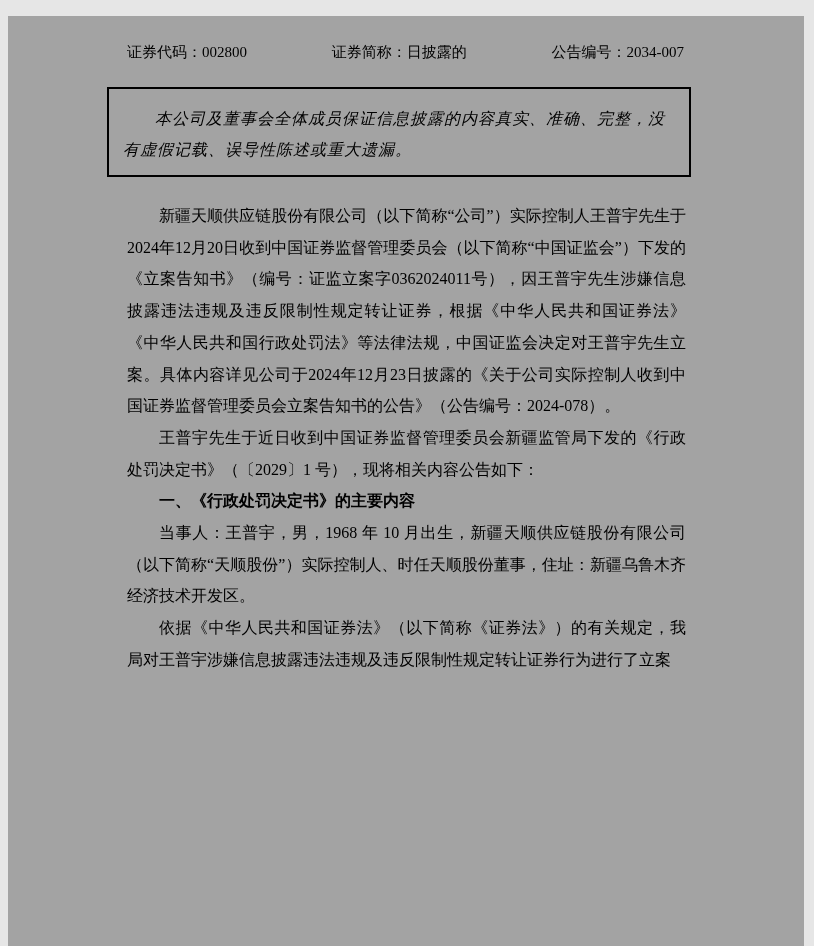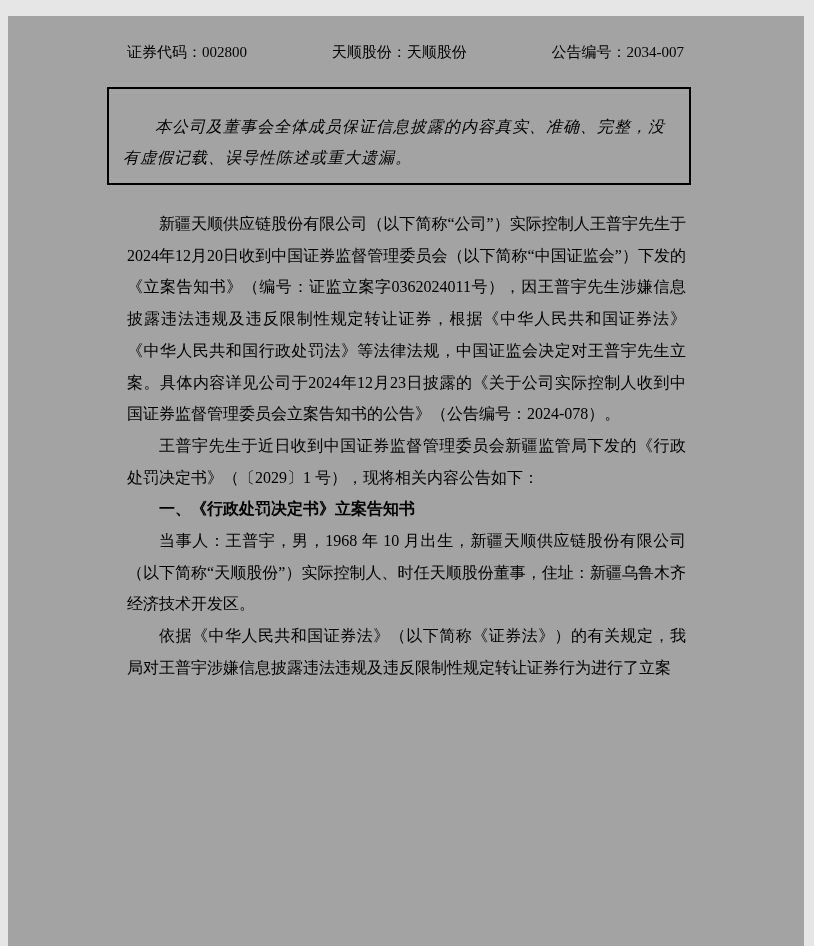--- a/index.html
+++ b/index.html
@@ -40,21 +40,21 @@
     font-size: 20px;
   }
   .title-block .title-line {
     line-height: 47.5px;
   }
   .disclaimer-box {
     box-sizing: border-box;
     margin: 25px 0 0 99px;
     width: 584px;
     border: 2px solid #000;
-    padding: 22px 14px 10px 14px;
+    padding: 14px 14px 10px 14px;
   }
   .disclaimer-box p {
     margin: 0;
     font-style: italic;
     font-size: 16px;
     line-height: 31px;
     text-indent: 2em;
     letter-spacing: 1px;
   }
   .body-text {
@@ -73,30 +73,30 @@
     text-align: left;
   }
 </style>
 </head>
 <body>
 
 <div class="paper">
 
   <div class="header-row">
     <span>证券代码：002800</span>
-    <span>天顺股份：天顺股份</span>
+    <span>证券简称：日披露的</span>
     <span>公告编号：2034-007</span>
   </div>
 
 
   <div class="disclaimer-box">
     <p>本公司及董事会全体成员保证信息披露的内容真实、准确、完整，没有虚假记载、误导性陈述或重大遗漏。</p>
   </div>
 
   <div class="body-text">
     <p>新疆天顺供应链股份有限公司（以下简称“公司”）实际控制人王普宇先生于2024年12月20日收到中国证券监督管理委员会（以下简称“中国证监会”）下发的《立案告知书》（编号：证监立案字0362024011号），因王普宇先生涉嫌信息披露违法违规及违反限制性规定转让证券，根据《中华人民共和国证券法》《中华人民共和国行政处罚法》等法律法规，中国证监会决定对王普宇先生立案。具体内容详见公司于2024年12月23日披露的《关于公司实际控制人收到中国证券监督管理委员会立案告知书的公告》（公告编号：2024-078）。</p>
     <p>王普宇先生于近日收到中国证券监督管理委员会新疆监管局下发的《行政处罚决定书》（〔2029〕1 号），现将相关内容公告如下：</p>
-    <p class="section-heading">一、《行政处罚决定书》立案告知书</p>
+    <p class="section-heading">一、《行政处罚决定书》的主要内容</p>
     <p>当事人：王普宇，男，1968 年 10 月出生，新疆天顺供应链股份有限公司（以下简称“天顺股份”）实际控制人、时任天顺股份董事，住址：新疆乌鲁木齐经济技术开发区。</p>
     <p>依据《中华人民共和国证券法》（以下简称《证券法》）的有关规定，我局对王普宇涉嫌信息披露违法违规及违反限制性规定转让证券行为进行了立案</p>
   </div>
 
 </div>
 
 </body></html>

